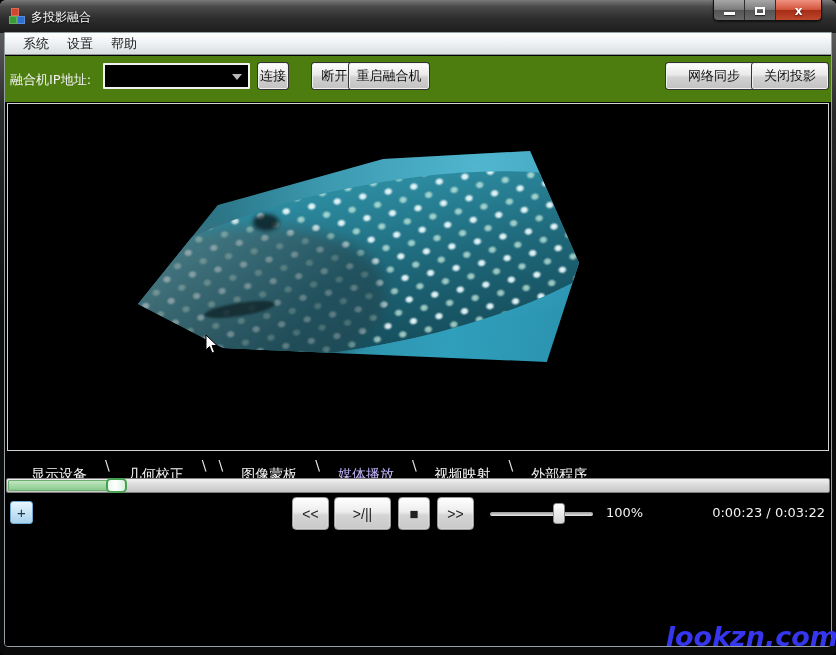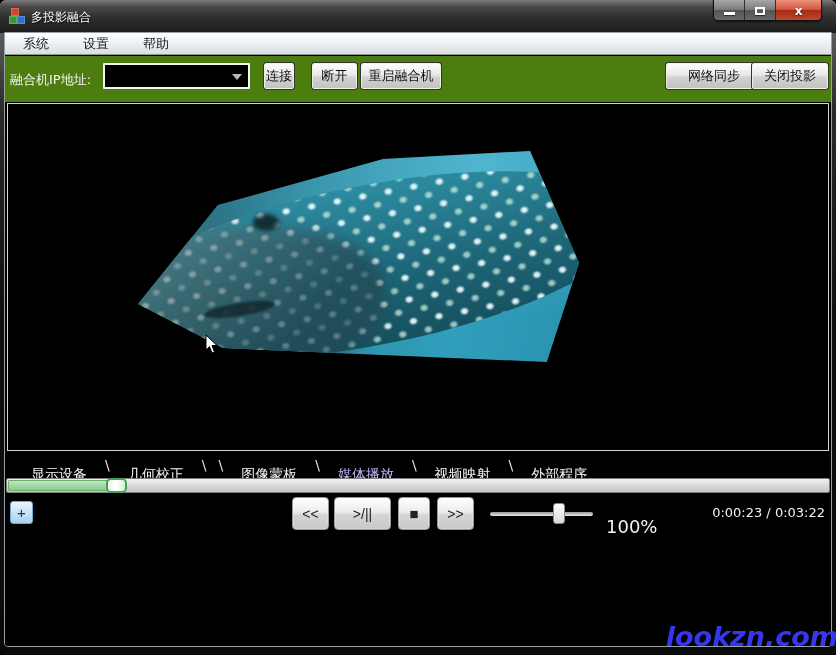--- a/index.html
+++ b/index.html
@@ -30,37 +30,37 @@
   .glyph-max { width:10px; height:8px; border:2px solid #fff; box-shadow:0 1px 1px #0008; }
   .glyph-close { color:#fff; font-size:12px; font-weight:bold; text-shadow:0 1px 2px #0009; }
 
   
   .client { position:absolute; left:4px; top:32px; width:828px; height:615px;
     border:1px solid #97a0a4; border-radius:0 0 4px 4px; background:#000; overflow:hidden; }
 
   
   .menubar { position:absolute; left:0; top:0; width:826px; height:22px;
     background:linear-gradient(to bottom,#ffffff 0%,#eef1f3 50%,#d9dee2 100%);
-    border-bottom:1px solid #8f9698; display:flex; align-items:center; padding-left:9px; gap:16px; }
+    border-bottom:1px solid #8f9698; display:flex; align-items:center; padding-left:9px; gap:0; }
   .menu-item { font-size:13px; color:#1a1a1a; padding:2px 9px; cursor:default; }
 
   
   .toolbar { position:absolute; left:0; top:23px; width:826px; height:46px; background:#4d7c0f; }
   .ip-label { position:absolute; left:5px; top:15px; color:#f2f2f2; font-size:13px; }
   .ip-combo { position:absolute; left:98px; top:7px; width:147px; height:26px; background:#000;
     border:2px solid #f2f2f2; border-radius:1px; display:flex; align-items:center; }
   .ip-combo input { flex:1; background:transparent; border:none; outline:none; color:#fff; font-size:13px; padding:0 4px; width:110px; }
   .combo-arrow { position:absolute; right:6px; top:9px; width:0; height:0;
     border-left:5px solid transparent; border-right:5px solid transparent; border-top:6px solid #b9b9b9; }
   .tb-btn { position:absolute; top:7px; height:26px; background:linear-gradient(to bottom,#fdfdfd 0%,#e9e9e9 45%,#d2d2d2 55%,#c3c3c3 100%);
     border:1px solid #f0f0f0; outline:1px solid #333; border-radius:2px; color:#111; font-size:13px;
     display:flex; align-items:center; justify-content:center; }
-  .btn-connect    { left:253px; width:30px;margin-left:6px; }
+  .btn-connect    { left:253px; width:30px; }
   .btn-disconnect { left:307px; width:45px; }
-  .btn-restart    { left:356px; width:80px;text-align:center; }
+  .btn-restart    { left:344px; width:80px;text-align:center; }
   .btn-netsync    { left:661px; width:96px; }
   .btn-closeproj  { left:747px; width:76px; }
 
   
   .video-panel { position:absolute; left:2px; top:70px; width:822px; height:348px; background:#000;
     border:1px solid #cfd4d6; }
   .video-shape { position:absolute; left:130px; top:47px; width:441px; height:211px;
     clip-path:polygon(18.1% 25.6%, 55.6% 3.8%, 88.9% 0%, 100% 53.1%, 92.7% 100%, 19.3% 93.4%, 0% 72.5%);
     background:
       radial-gradient(ellipse at 78% 8%, rgba(130,215,235,.4), rgba(130,215,235,0) 55%),
@@ -109,21 +109,21 @@
     border:1px solid #9a9a9a; border-radius:4px; color:#222; font-size:14px;
     display:flex; align-items:center; justify-content:center; box-shadow:0 0 0 1px #fff3 inset; }
   .btn-rew  { left:287px; width:37px; }
   .btn-play { left:329px; width:57px; }
   .btn-stop { left:393px; width:32px; font-size:15px; }
   .btn-fwd  { left:432px; width:37px; }
   .vol-track { position:absolute; left:485px; top:18px; width:103px; height:4px;
     background:linear-gradient(to bottom,#9a9a9a,#e8e8e8); border-radius:2px; }
   .vol-handle { position:absolute; top:-9px; width:12px; height:21px;
     background:linear-gradient(to bottom,#fdfdfd,#d8d8d8); border:1px solid #8a8a8a; border-radius:3px; }
-  .vol-text { position:absolute; left:601px; top:11px; color:#f2f2f2; font-size:18px;margin-top:11px; }
+  .vol-text { position:absolute; left:601px; top:11px; color:#f2f2f2; font-size:13px; }
   .time-text { position:absolute; right:6px; top:11px; color:#f2f2f2; font-size:13px; }
 
   .bottom-filler { position:absolute; left:0; top:501px; width:826px; height:112px; background:#000; }
 
   
   .watermark { position:absolute; right:-2px; bottom:3px; z-index:50;
     color:#3636ee; font-size:27px; font-weight:bold; font-style:italic; letter-spacing:0px;
     font-family:"DejaVu Sans","Liberation Sans",sans-serif; }
 </style>
 </head>

